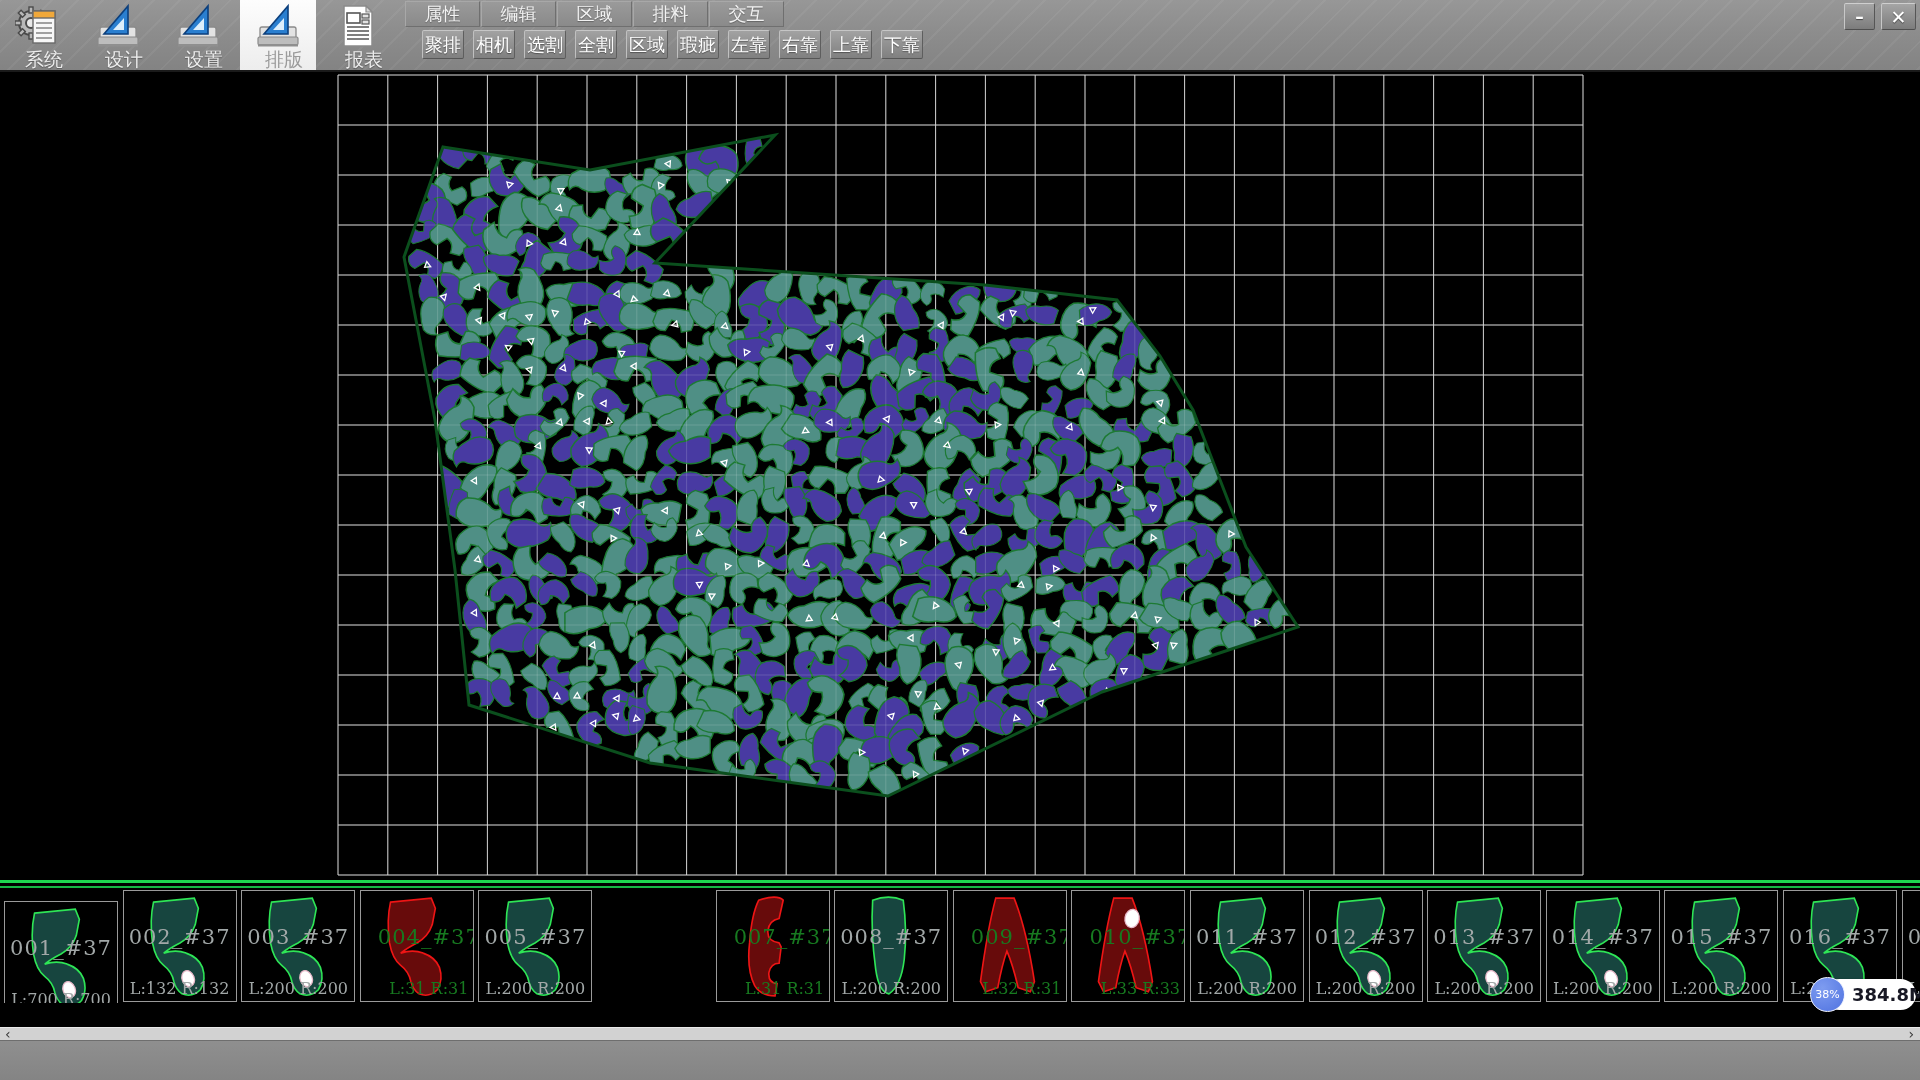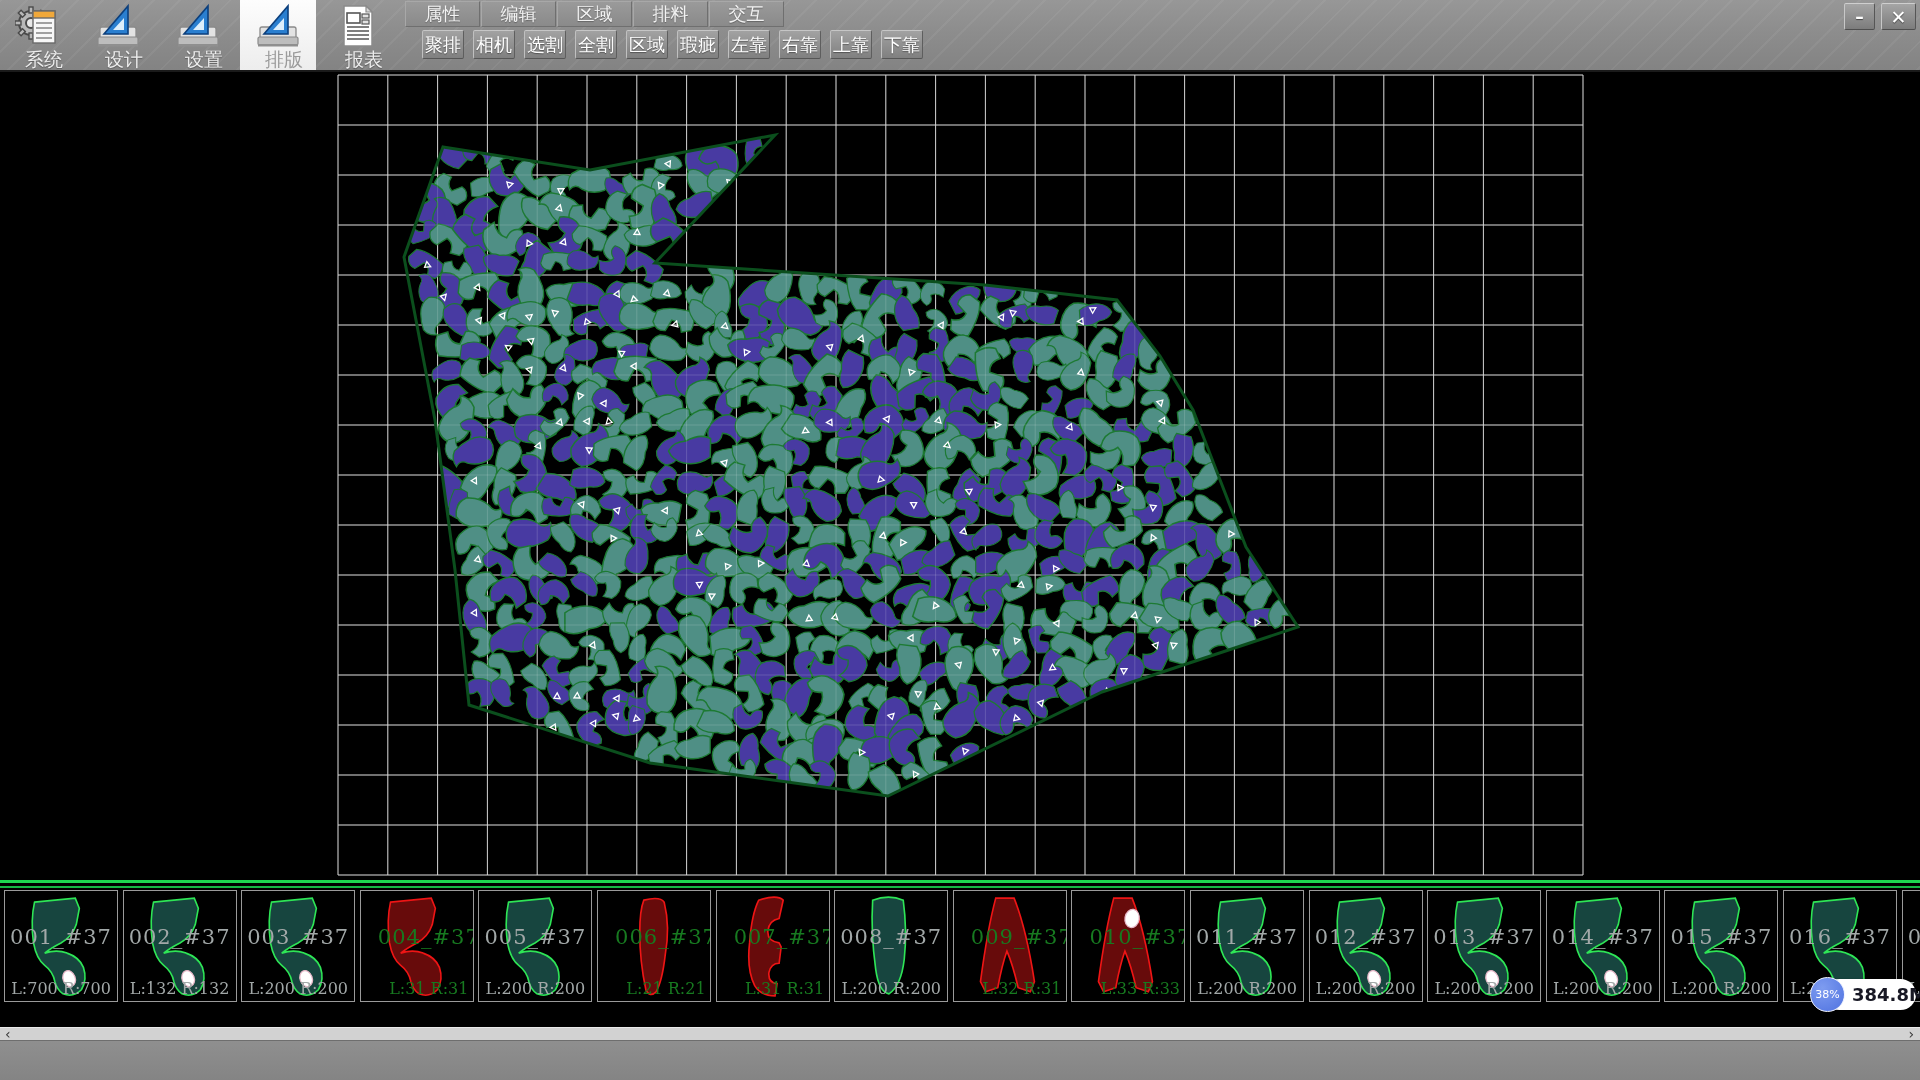--- a/index.html
+++ b/index.html
@@ -918,21 +918,21 @@
           <line x1="338" y1="875" x2="1583" y2="875"></line>
         </g>
         <path d="M443,147 L590,170 L775,135 L655,263 L985,285 L1117,300 L1160,356 L1193,410 L1246,547 L1298,627 L1102,692 L888,796 L650,763 L469,705 L455,570 L435,420 L404,257 Z" fill="none" stroke="#0b4f1d" stroke-width="3"></path>
       </svg>
   </div>
 
   <div class="strip">
     <div class="rule-green-a"></div>
     <div class="rule-green-b"></div>
     <div class="cells" id="cells">
-        <div class="cell teal" style="left: 4px;">
+        <div class="cell teal" style="left: 4px; margin-top: 11px;">
           <svg width="102" height="110" viewBox="0 0 100 108">
             <path d="M24,10 L64,6 L68,16 L65,32 Q61,44 50,50 Q40,55 34,60 Q46,56 56,60 Q68,64 72,74 Q76,86 70,96 Q62,104 52,100 Q46,96 44,88 Q42,78 34,72 Q26,66 23,50 Q20,28 24,10 Z" fill="#17453f" stroke="#2ee556" stroke-width="1.6"></path>
             <ellipse cx="58" cy="85" rx="6" ry="8" fill="#ffffff" stroke="#e8b8c8" stroke-width="1.2" transform="rotate(-20 58 85)"></ellipse>
           </svg>
           <div class="cname">001_#37</div>
           <div class="clr">L:700 R:700</div>
         </div>
         <div class="cell teal" style="left: 122.6px;">
           <svg width="102" height="110" viewBox="0 0 100 108">
             <path d="M24,10 L64,6 L68,16 L65,32 Q61,44 50,50 Q40,55 34,60 Q46,56 56,60 Q68,64 72,74 Q76,86 70,96 Q62,104 52,100 Q46,96 44,88 Q42,78 34,72 Q26,66 23,50 Q20,28 24,10 Z" fill="#17453f" stroke="#2ee556" stroke-width="1.6"></path>
@@ -955,27 +955,20 @@
           </svg>
           <div class="cname">004_#37</div>
           <div class="clr">L:31 R:31</div>
         </div>
         <div class="cell teal" style="left: 478.4px;">
           <svg width="102" height="110" viewBox="0 0 100 108">
             <path d="M24,10 L64,6 L68,16 L65,32 Q61,44 50,50 Q40,55 34,60 Q46,56 56,60 Q68,64 72,74 Q76,86 70,96 Q62,104 52,100 Q46,96 44,88 Q42,78 34,72 Q26,66 23,50 Q20,28 24,10 Z" fill="#17453f" stroke="#2ee556" stroke-width="1.6"></path>
           </svg>
           <div class="cname">005_#37</div>
           <div class="clr">L:200 R:200</div>
-        </div>
-        <div class="cell red" style="left: 597px;">
-          <svg width="102" height="110" viewBox="0 0 100 108">
-            <path d="M40,8 Q56,4 60,10 Q66,34 61,62 Q58,88 52,98 Q46,104 42,96 Q36,68 36,40 Q36,18 40,8 Z" fill="#670b0b" stroke="#ee1515" stroke-width="1.6"></path>
-          </svg>
-          <div class="cname">006_#37</div>
-          <div class="clr">L:21 R:21</div>
         </div>
         <div class="cell red" style="left: 715.6px;">
           <svg width="102" height="110" viewBox="0 0 100 108">
             <path d="M36,8 Q54,2 60,8 L56,26 Q46,28 45,38 Q44,48 56,50 L58,54 L56,70 Q48,70 46,79 Q45,89 54,90 L52,102 Q38,102 32,92 Q24,76 27,50 Q29,22 36,8 Z" fill="#670b0b" stroke="#ee1515" stroke-width="1.6"></path>
           </svg>
           <div class="cname">007_#37</div>
           <div class="clr">L:31 R:31</div>
         </div>
         <div class="cell teal" style="left: 834.2px;">
           <svg width="102" height="110" viewBox="0 0 100 108">

